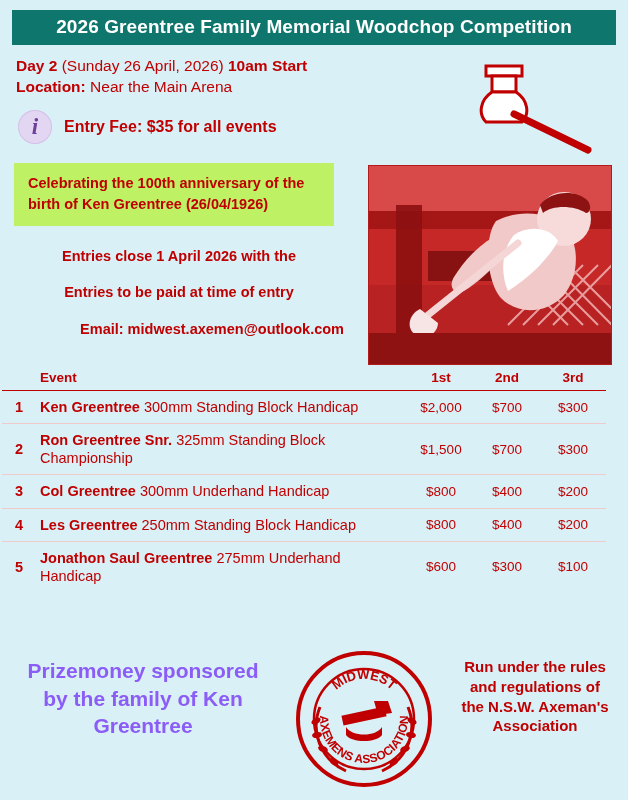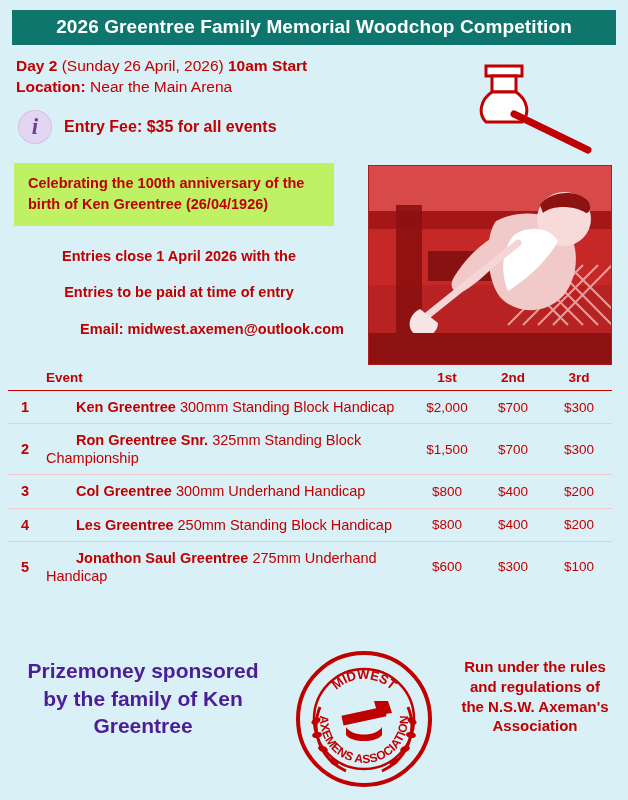--- a/index.html
+++ b/index.html
@@ -125,21 +125,21 @@
     width: 244px;
     height: 200px;
     overflow: hidden;
     background: #b51a1a;
   }
   .photo svg { display: block; }
 
   
   .table-wrap {
     position: absolute;
-    left: 8px;
+    left: 2px;
     top: 358px;
     width: 604px;
   }
   table.events {
     width: 100%;
     border-collapse: collapse;
     font-size: 13.5px;
   }
   table.events th {
     font-size: 13.5px;
@@ -163,21 +163,20 @@
     font-weight: bold;
     font-size: 14.5px;
     width: 26px;
   }
   td.event-name {
     font-size: 14.5px;
     line-height: 1.25;
   }
   td.event-name .person {
     font-weight: bold;
-    margin-left: 30px;
   }
   td.money {
     text-align: center;
     font-size: 13.5px;
     width: 58px;
   }
 
   
   .footer {
     position: absolute;
@@ -190,21 +189,21 @@
     justify-content: space-between;
     padding: 10px 18px 0 18px;
     box-sizing: border-box;
   }
   .sponsor {
     width: 250px;
     text-align: center;
     font-size: 21px;
     font-weight: bold;
     line-height: 1.32;
-    color: #4c1d95;
+    color: #8b5cf6;
     padding-top: 12px;
   }
   .logo {
     width: 150px;
     display: flex;
     justify-content: center;
     padding-top: 4px;
   }
   .run-under {
     width: 150px;

